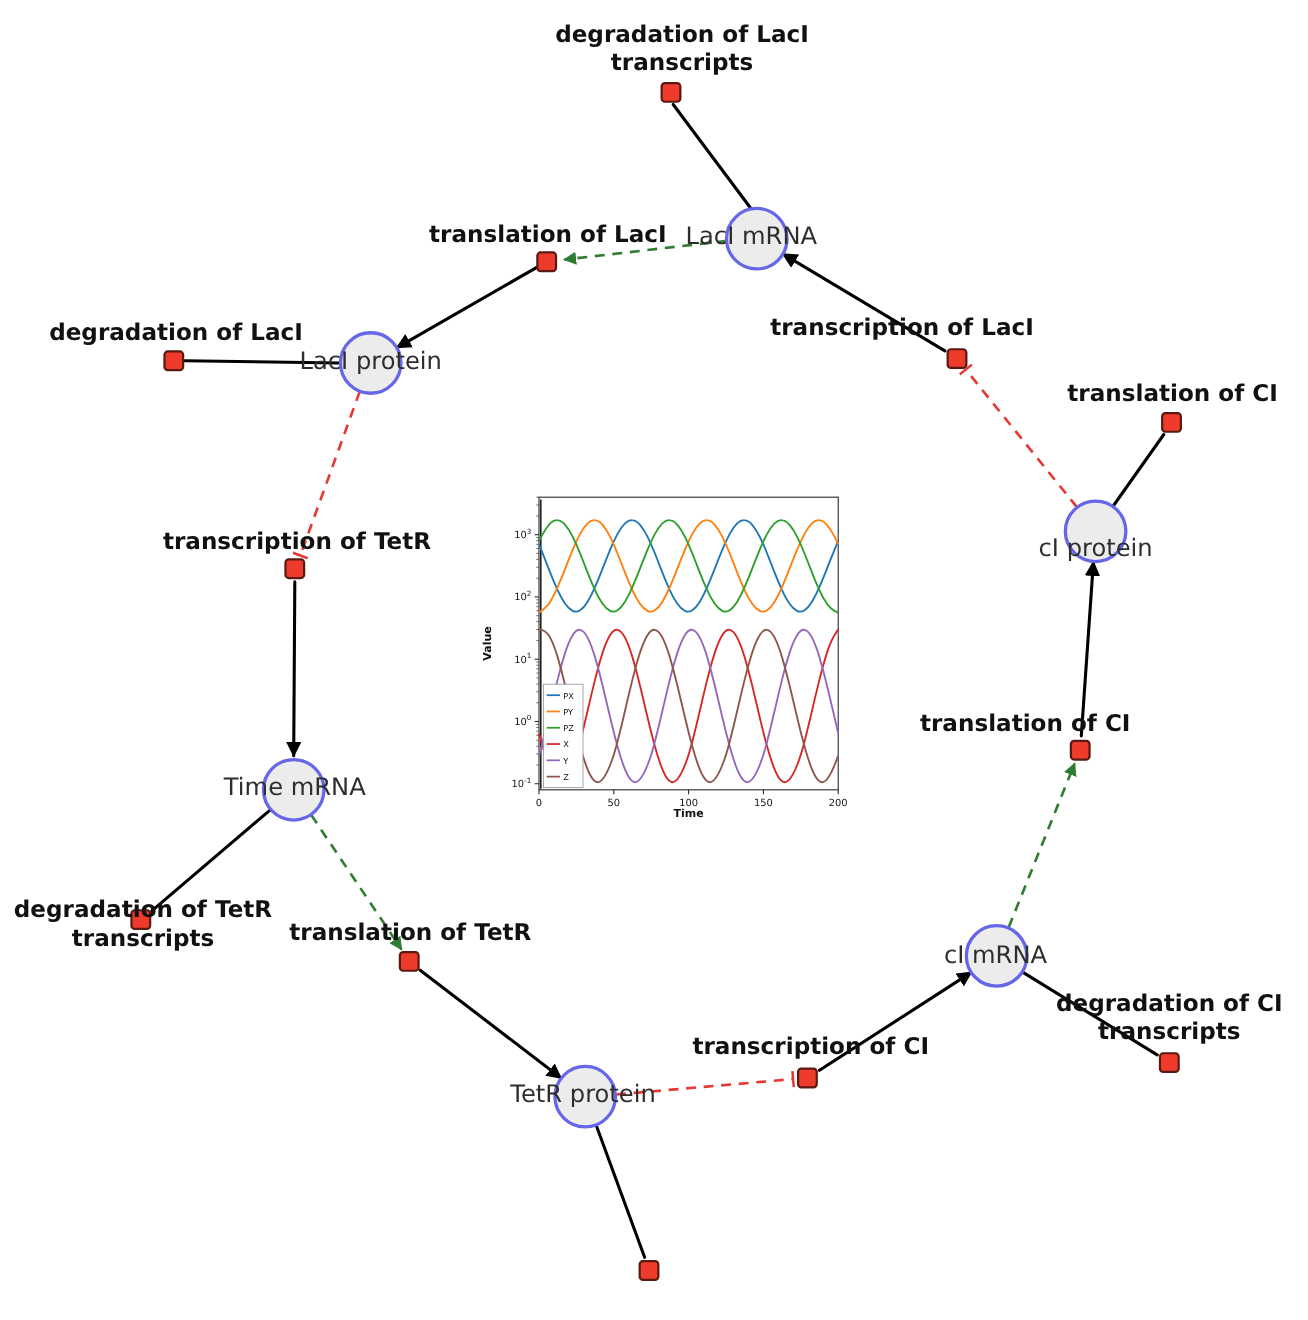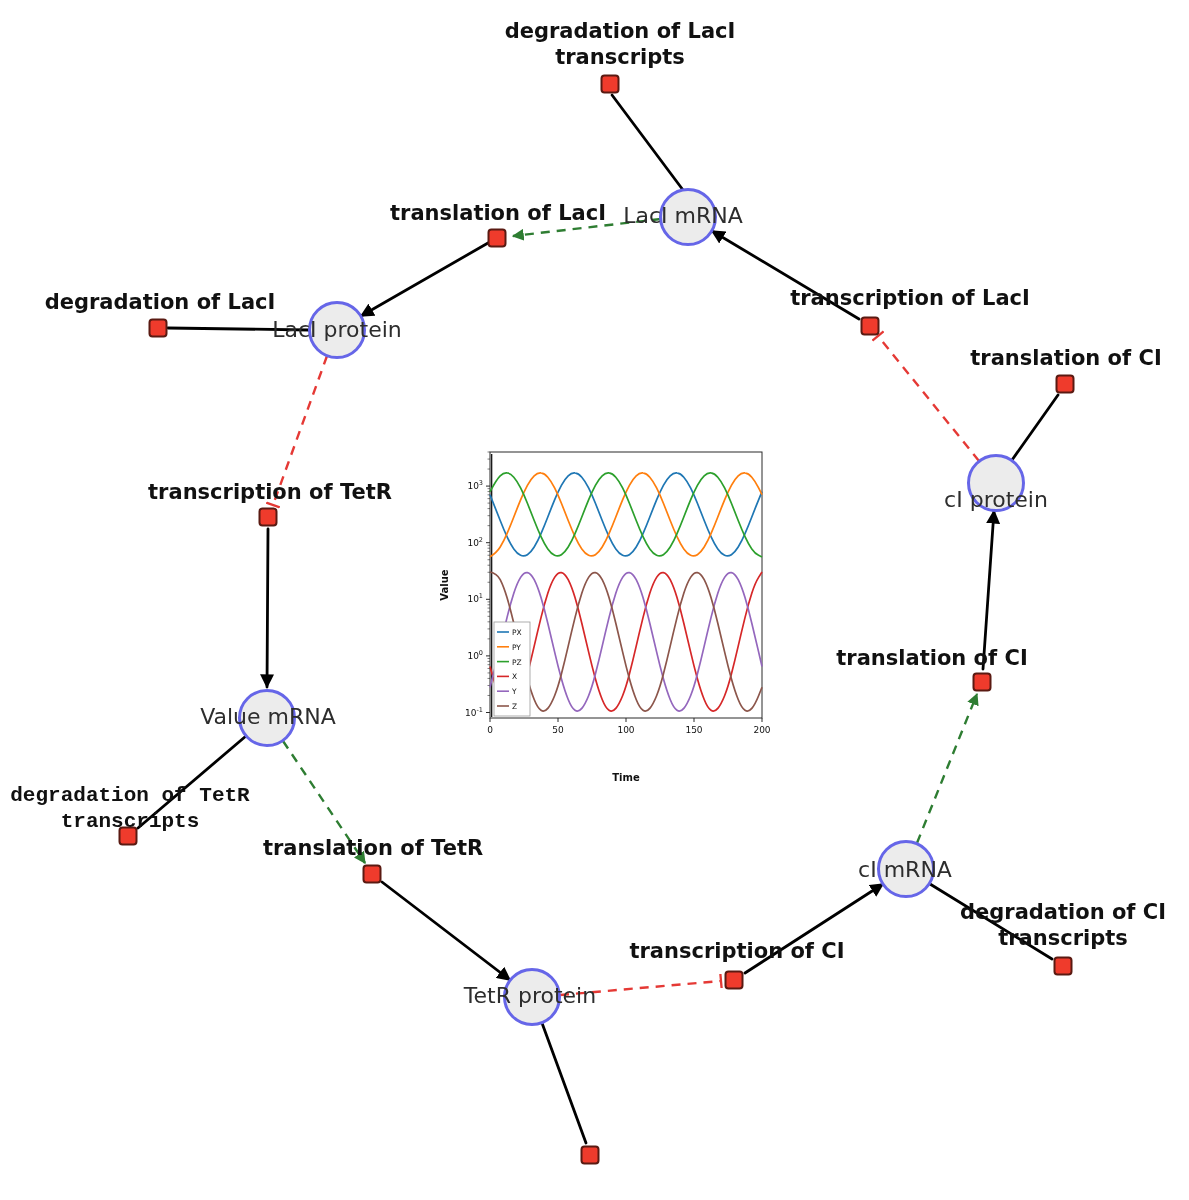--- a/index.html
+++ b/index.html
@@ -49,21 +49,21 @@
   .inset { position:absolute; left:432px; top:438px; width:345px; height:332px; z-index:5; }
   #chart-svg { position:absolute; left:0; top:0; }
   .value-label {
     position:absolute; left:12px; top:147px;
     transform:translate(-50%,-50%) rotate(-90deg);
     font-size:10px; font-weight:600; color:#111;
   }
   .time-label {
     position:absolute; left:194px; top:302px;
     transform:translate(-50%,-50%);
-    font-size:10px; font-weight:600; color:#111;margin-top:37px;
+    font-size:10px; font-weight:600; color:#111;
   }
 </style>
 </head>
 <body>
 
 <div class="stage">
 
   <svg id="edges" width="1189" height="1200">
     <defs>
       <marker id="m-arrow-react" viewBox="0 0 10 10" refX="9" refY="5" markerWidth="5" markerHeight="5" orient="auto">
@@ -113,32 +113,32 @@
   <div class="species-node" style="left:688px; top:217px;"></div>
   <div class="species-node" style="left:337px; top:330px;"></div>
   <div class="species-node" style="left:267px; top:718px;"></div>
   <div class="species-node" style="left:532px; top:997px;"></div>
   <div class="species-node" style="left:906px; top:869px;"></div>
   <div class="species-node" style="left:996px; top:483px;"></div>
 
   <div class="rxn-label w260" style="left:620px; top:44px;">degradation of LacI transcripts</div>
   <div class="rxn-label nowrap" style="left:498px; top:213px;">translation of LacI</div>
   <div class="rxn-label nowrap" style="left:160px; top:302px;">degradation of LacI</div>
-  <div class="rxn-label nowrap" style="left:910px; top:298px;">transcription of LacI</div>
+  <div class="rxn-label nowrap" style="left:820px; top:298px;">transcription of LacI</div>
   <div class="rxn-label nowrap" style="left:1066px; top:358px;">translation of CI</div>
   <div class="rxn-label nowrap" style="left:270px; top:492px;">transcription of TetR</div>
   <div class="rxn-label nowrap" style="left:932px; top:658px;">translation of CI</div>
-  <div class="rxn-label w260" style="left:130px; top:809px;font-family:Liberation Mono, monospace;">degradation of TetR transcripts</div>
+  <div class="rxn-label w260" style="left:130px; top:840px;">degradation of TetR transcripts</div>
   <div class="rxn-label nowrap" style="left:373px; top:848px;">translation of TetR</div>
   <div class="rxn-label nowrap" style="left:737px; top:951px;">transcription of CI</div>
   <div class="rxn-label w230" style="left:1063px; top:925px;">degradation of CI transcripts</div>
 
   <div class="sp-label" style="left:683px; top:215px;">LacI mRNA</div>
   <div class="sp-label" style="left:337px; top:329px;">LacI protein</div>
-  <div class="sp-label" style="left:268px; top:716px;">Value mRNA</div>
+  <div class="sp-label" style="left:268px; top:716px;">Time mRNA</div>
   <div class="sp-label" style="left:530px; top:995px;">TetR protein</div>
   <div class="sp-label" style="left:905px; top:869px;">cI mRNA</div>
   <div class="sp-label" style="left:996px; top:499px;">cI protein</div>
 
   <div class="inset">
     <svg id="chart-svg" width="345" height="316">
         <rect x="58" y="14" width="272" height="266" fill="#ffffff" stroke="#2a2a2a" stroke-width="1"></rect>
         <line x1="54" y1="48.08150244531461" x2="58" y2="48.08150244531461" stroke="#2a2a2a" stroke-width="1"></line>
         <text x="51" y="51.08150244531461" text-anchor="end" font-size="9" fill="#111">10<tspan dy="-4" font-size="6.5">3</tspan></text>
         <line x1="54" y1="104.6896526898461" x2="58" y2="104.6896526898461" stroke="#2a2a2a" stroke-width="1"></line>

